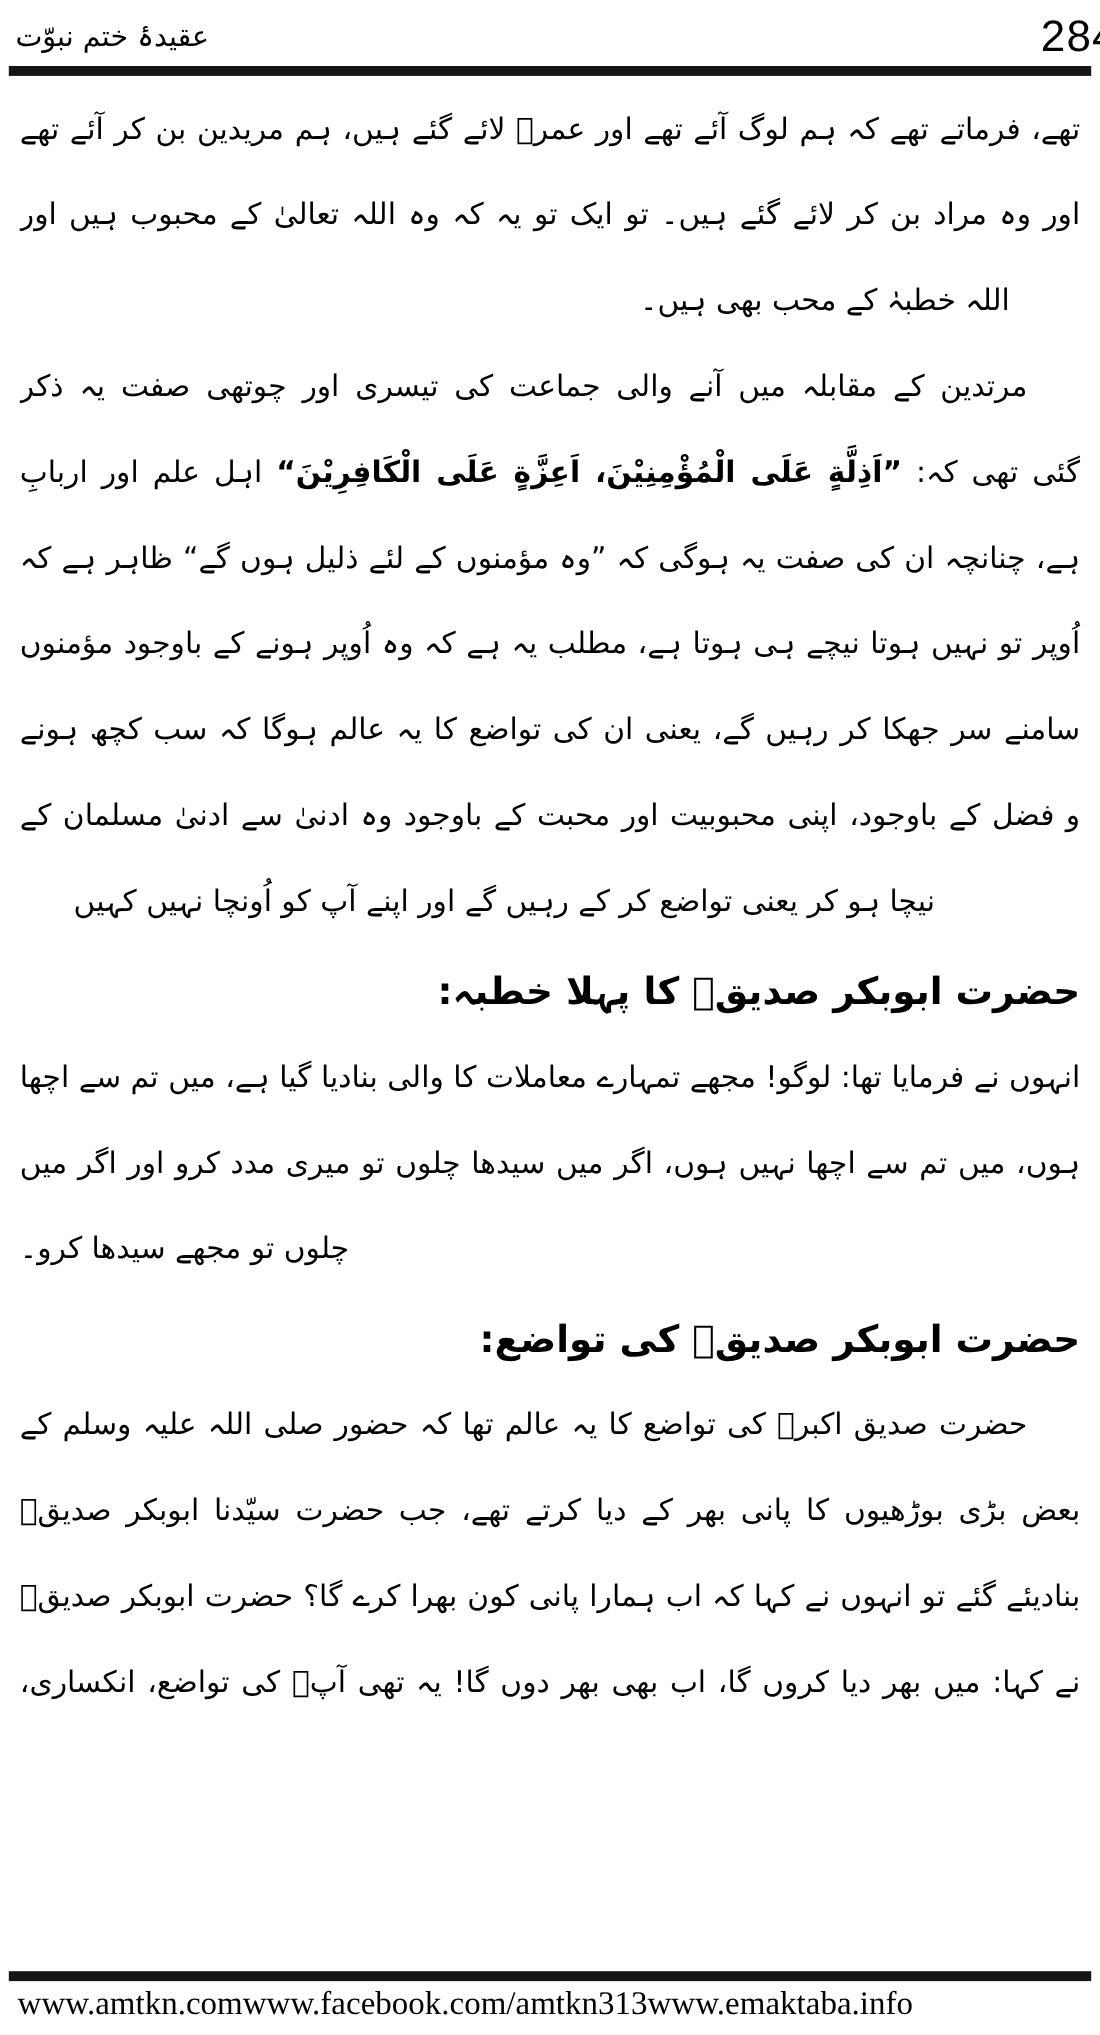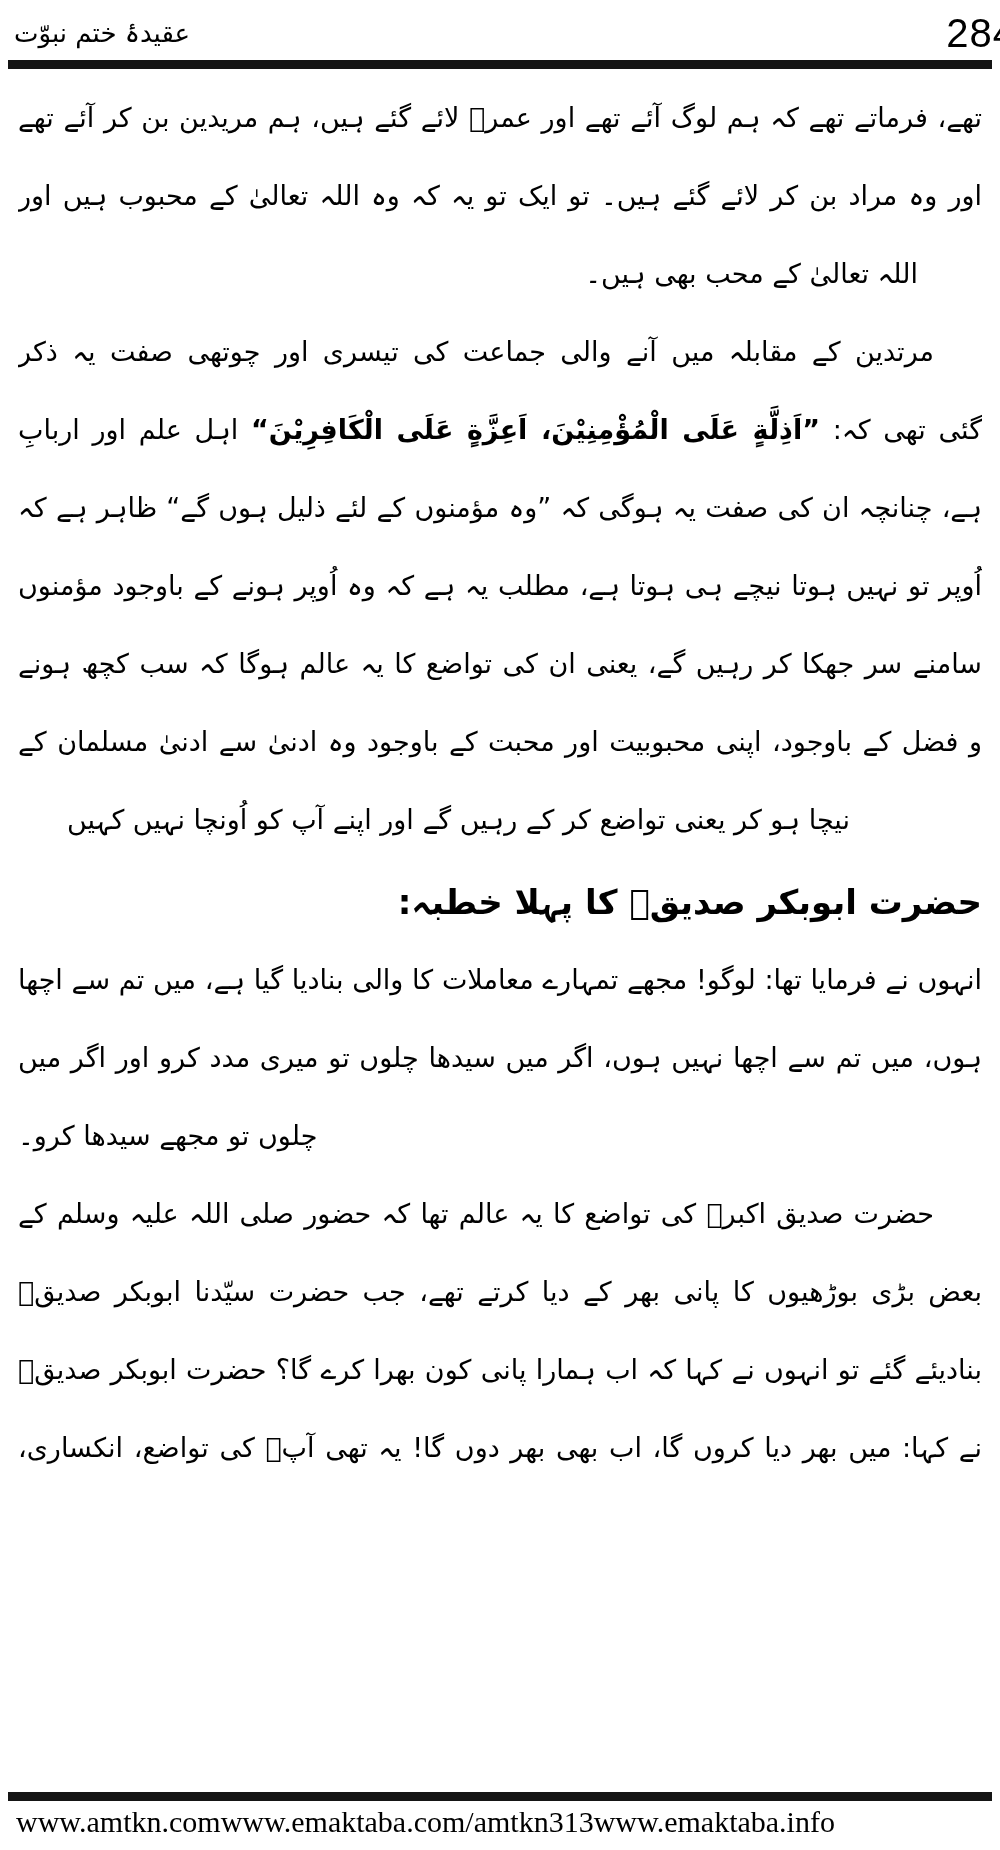--- a/index.html
+++ b/index.html
@@ -66,47 +66,48 @@
   <div class="hdr">
     <span class="page-no">284</span>
     <span class="side-title">عقیدۂ ختم نبوّت</span>
   </div>
   <div class="rule"></div>
 
   <div class="content">
 
     <div class="line">تھے، فرماتے تھے کہ ہم لوگ آئے تھے اور عمرؓ لائے گئے ہیں، ہم مریدین بن کر آئے تھے</div>
     <div class="line">اور وہ مراد بن کر لائے گئے ہیں۔ تو ایک تو یہ کہ وہ اللہ تعالیٰ کے محبوب ہیں اور دوسرے یہ کہ</div>
-    <div class="line end-right">اللہ تعالیٰ کے محب بھی ہیں۔</div>
+    <div class="line end-right">اللہ خطبہٰ کے محب بھی ہیں۔</div>
 
 
     <div class="line indent">مرتدین کے مقابلہ میں آنے والی جماعت کی تیسری اور چوتھی صفت یہ ذکر فرمائی</div>
     <div class="line"><span>گئی تھی کہ: </span><span class="arabic-quote">”اَذِلَّةٍ عَلَی الْمُؤْمِنِیْنَ، اَعِزَّةٍ عَلَی الْکَافِرِیْنَ“</span><span> اہل علم اور اربابِ مدارس علماء</span></div>
     <div class="line">ہے، چنانچہ ان کی صفت یہ ہوگی کہ ”وہ مؤمنوں کے لئے ذلیل ہوں گے“ ظاہر ہے کہ ذلیل</div>
     <div class="line">اُوپر تو نہیں ہوتا نیچے ہی ہوتا ہے، مطلب یہ ہے کہ وہ اُوپر ہونے کے باوجود مؤمنوں کے</div>
     <div class="line">سامنے سر جھکا کر رہیں گے، یعنی ان کی تواضع کا یہ عالم ہوگا کہ سب کچھ ہونے کے باوجود، علم</div>
     <div class="line">و فضل کے باوجود، اپنی محبوبیت اور محبت کے باوجود وہ ادنیٰ سے ادنیٰ مسلمان کے ساتھ بھی</div>
     <div class="line end-mid">نیچا ہو کر یعنی تواضع کر کے رہیں گے اور اپنے آپ کو اُونچا نہیں کہیں گے۔</div>
 
     <div class="heading">حضرت ابوبکر صدیقؓ کا پہلا خطبہ:</div>
 
     <div class="line">انہوں نے فرمایا تھا: لوگو! مجھے تمہارے معاملات کا والی بنادیا گیا ہے، میں تم سے اچھا نہیں</div>
     <div class="line">ہوں، میں تم سے اچھا نہیں ہوں، اگر میں سیدھا چلوں تو میری مدد کرو اور اگر میں ٹیڑھا</div>
     <div class="line end-left">چلوں تو مجھے سیدھا کرو۔</div>
 
+    <div class="heading">حضرت ابوبکر صدیقؓ کی تواضع:</div>
 
     <div class="line indent">حضرت صدیق اکبرؓ کی تواضع کا یہ عالم تھا کہ حضور صلی اللہ علیہ وسلم کے زمانہ کی</div>
     <div class="line">بعض بڑی بوڑھیوں کا پانی بھر کے دیا کرتے تھے، جب حضرت سیّدنا ابوبکر صدیقؓ خلیفہ</div>
     <div class="line">بنادیئے گئے تو انہوں نے کہا کہ اب ہمارا پانی کون بھرا کرے گا؟ حضرت ابوبکر صدیقؓ</div>
     <div class="line">نے کہا: میں بھر دیا کروں گا، اب بھی بھر دوں گا! یہ تھی آپؓ کی تواضع، انکساری، عاجزی،</div>
 
   </div>
 
   <div class="ftr">
     <div class="rule"></div>
     <div class="ftr-links">
       <span>www.amtkn.com</span>
-      <span>www.emaktaba.com/amtkn313</span>
+      <span>www.facebook.com/amtkn313</span>
       <span>www.emaktaba.info</span>
     </div>
   </div>
 
 </div>
 
 </body></html>

